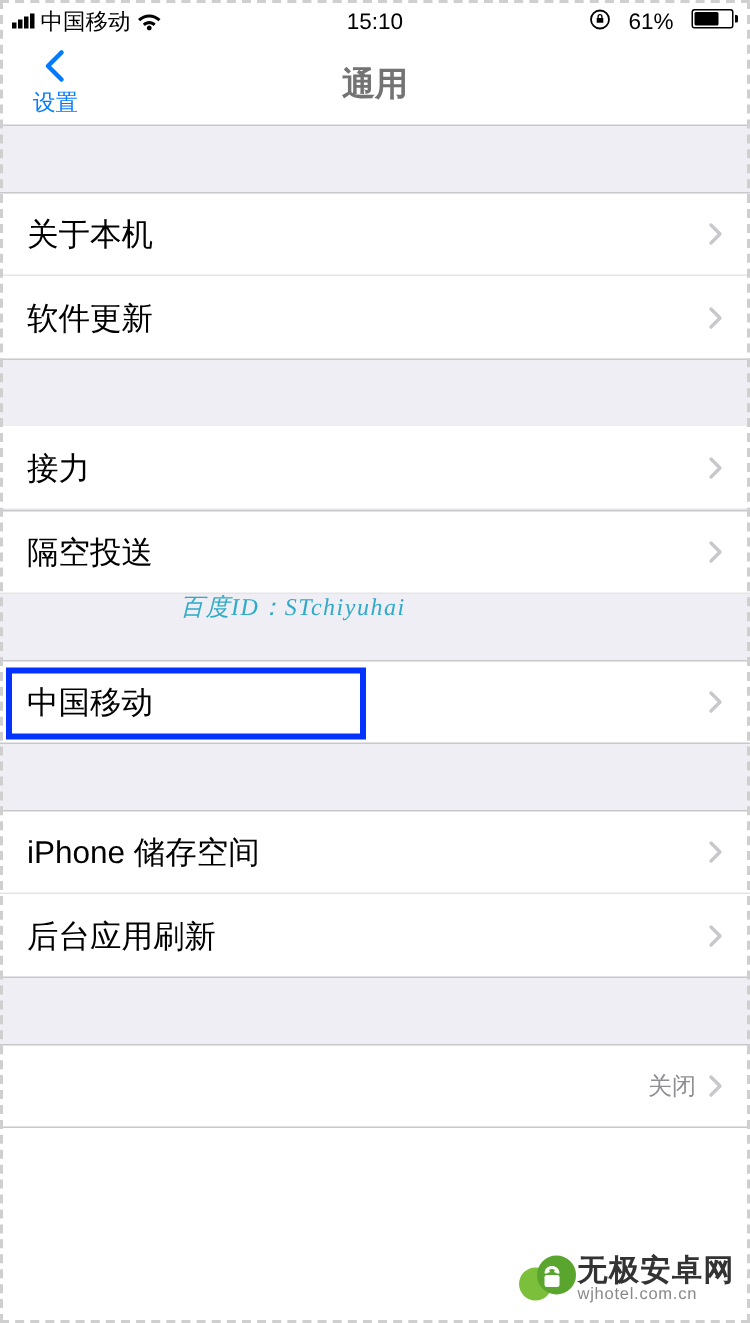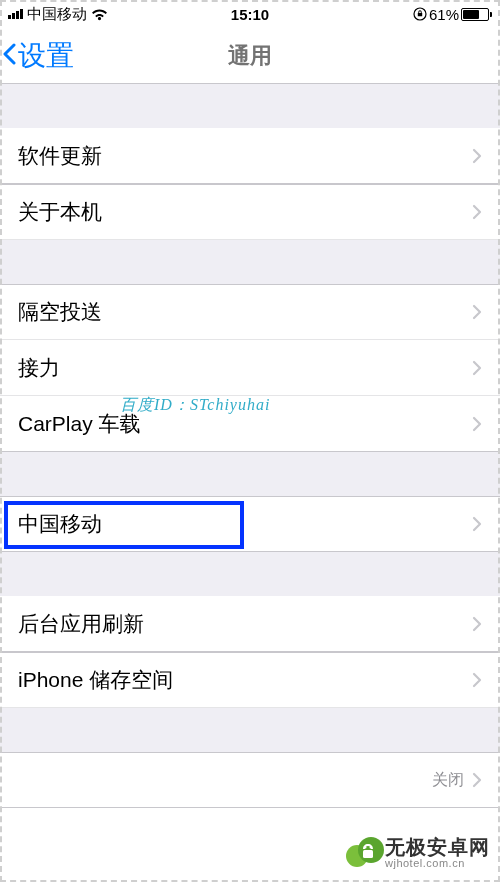--- a/index.html
+++ b/index.html
@@ -18,22 +18,22 @@
   .status-bar {
     height: 28px;
     display: flex; align-items: center;
     padding: 0 8px;
     font-size: 15px;
     font-weight: 500;
     color: #000;
     background: #fff;
   }
   .status-left { display: flex; align-items: center; gap: 4px; }
-  .status-center { position: absolute; left: 0; right: 0; text-align: center; font-weight: 700; }
-  .status-right { margin-left: auto; display: flex; align-items: center; gap: 2px; }
+  .status-center { position: absolute; left: 0; right: 0; text-align: center; font-weight: 400; }
+  .status-right { margin-left: auto; display: flex; align-items: flex-start; gap: 12px; }
   .signal-bars { display: inline-flex; align-items: flex-end; gap: 1px; }
   .signal-bars span { width: 3px; background: #000; display: inline-block; }
   .signal-bars span:nth-child(1){height:4px;}
   .signal-bars span:nth-child(2){height:6px;}
   .signal-bars span:nth-child(3){height:8px;}
   .signal-bars span:nth-child(4){height:10px;}
   .wifi-icon svg, .lock-icon svg { display:block; }
   .battery {
     display: inline-flex; align-items: center;
   }
@@ -47,22 +47,23 @@
   .nav-bar {
     height: 56px;
     display: flex; align-items: center;
     position: relative;
     border-bottom: 1px solid #c8c7cc;
     background: #fff;
   }
   .nav-back {
     display: flex; align-items: center;
     color: #007aff;
-    font-size: 28px;
-    padding-left: 2px;
+    font-size: 15px;
+    padding-left: 22px;
+    flex-direction: column;
   }
   .nav-back .chev { margin-right: 2px; }
   .nav-title {
     position: absolute; left:0; right:0; text-align:center;
     font-size: 22px; font-weight: 600; color: #737373;
   }
 
   
   .tableview { background: #f0eff5; }
   .group-gap { height: 44px; background: #efeef4; }
@@ -169,88 +170,80 @@
     </span>
     <span>设置</span>
   </div>
   <div class="nav-title">通用</div>
 </div>
 
 <div class="tableview">
 
   <div class="group-gap first"></div>
 
+  <div class="cell first-in-group">
+    <span class="label">关于本机</span>
+    <span class="disclosure">
+        <svg width="10" height="16" viewBox="0 0 10 16">
+          <polyline points="2,2 8,8 2,14" fill="none" stroke="#c7c7cc" stroke-width="2.2" stroke-linecap="round" stroke-linejoin="round"></polyline>
+        </svg>
+      </span>
+  </div>
   <div class="cell last-in-group">
     <span class="label">软件更新</span>
     <span class="disclosure">
         <svg width="10" height="16" viewBox="0 0 10 16">
           <polyline points="2,2 8,8 2,14" fill="none" stroke="#c7c7cc" stroke-width="2.2" stroke-linecap="round" stroke-linejoin="round"></polyline>
         </svg>
       </span>
   </div>
-  <div class="cell first-in-group">
-    <span class="label">关于本机</span>
-    <span class="disclosure">
-        <svg width="10" height="16" viewBox="0 0 10 16">
-          <polyline points="2,2 8,8 2,14" fill="none" stroke="#c7c7cc" stroke-width="2.2" stroke-linecap="round" stroke-linejoin="round"></polyline>
-        </svg>
-      </span>
-  </div>
-
-  <div class="group-gap"></div>
-
+
+  <div class="group-gap"></div>
+
+  <div class="cell">
+    <span class="label">接力</span>
+    <span class="disclosure">
+        <svg width="10" height="16" viewBox="0 0 10 16">
+          <polyline points="2,2 8,8 2,14" fill="none" stroke="#c7c7cc" stroke-width="2.2" stroke-linecap="round" stroke-linejoin="round"></polyline>
+        </svg>
+      </span>
+  </div>
   <div class="cell first-in-group">
     <span class="label">隔空投送</span>
     <span class="disclosure">
         <svg width="10" height="16" viewBox="0 0 10 16">
           <polyline points="2,2 8,8 2,14" fill="none" stroke="#c7c7cc" stroke-width="2.2" stroke-linecap="round" stroke-linejoin="round"></polyline>
         </svg>
       </span>
   </div>
-  <div class="cell">
-    <span class="label">接力</span>
-    <span class="disclosure">
-        <svg width="10" height="16" viewBox="0 0 10 16">
-          <polyline points="2,2 8,8 2,14" fill="none" stroke="#c7c7cc" stroke-width="2.2" stroke-linecap="round" stroke-linejoin="round"></polyline>
-        </svg>
-      </span>
-  </div>
-  <div class="cell last-in-group">
-    <span class="label">CarPlay 车载</span>
-    <span class="disclosure">
-        <svg width="10" height="16" viewBox="0 0 10 16">
-          <polyline points="2,2 8,8 2,14" fill="none" stroke="#c7c7cc" stroke-width="2.2" stroke-linecap="round" stroke-linejoin="round"></polyline>
-        </svg>
-      </span>
-  </div>
 
   <div class="group-gap"></div>
 
   <div class="cell first-in-group last-in-group">
     <span class="label">中国移动</span>
     <span class="disclosure">
         <svg width="10" height="16" viewBox="0 0 10 16">
           <polyline points="2,2 8,8 2,14" fill="none" stroke="#c7c7cc" stroke-width="2.2" stroke-linecap="round" stroke-linejoin="round"></polyline>
         </svg>
       </span>
     <div class="highlight-box"></div>
   </div>
 
   <div class="group-gap"></div>
 
+  <div class="cell first-in-group">
+    <span class="label">iPhone 储存空间</span>
+    <span class="disclosure">
+        <svg width="10" height="16" viewBox="0 0 10 16">
+          <polyline points="2,2 8,8 2,14" fill="none" stroke="#c7c7cc" stroke-width="2.2" stroke-linecap="round" stroke-linejoin="round"></polyline>
+        </svg>
+      </span>
+  </div>
   <div class="cell last-in-group">
     <span class="label">后台应用刷新</span>
-    <span class="disclosure">
-        <svg width="10" height="16" viewBox="0 0 10 16">
-          <polyline points="2,2 8,8 2,14" fill="none" stroke="#c7c7cc" stroke-width="2.2" stroke-linecap="round" stroke-linejoin="round"></polyline>
-        </svg>
-      </span>
-  </div>
-  <div class="cell first-in-group">
-    <span class="label">iPhone 储存空间</span>
     <span class="disclosure">
         <svg width="10" height="16" viewBox="0 0 10 16">
           <polyline points="2,2 8,8 2,14" fill="none" stroke="#c7c7cc" stroke-width="2.2" stroke-linecap="round" stroke-linejoin="round"></polyline>
         </svg>
       </span>
   </div>
 
   <div class="group-gap"></div>
 
   <div class="cell first-in-group last-in-group">

